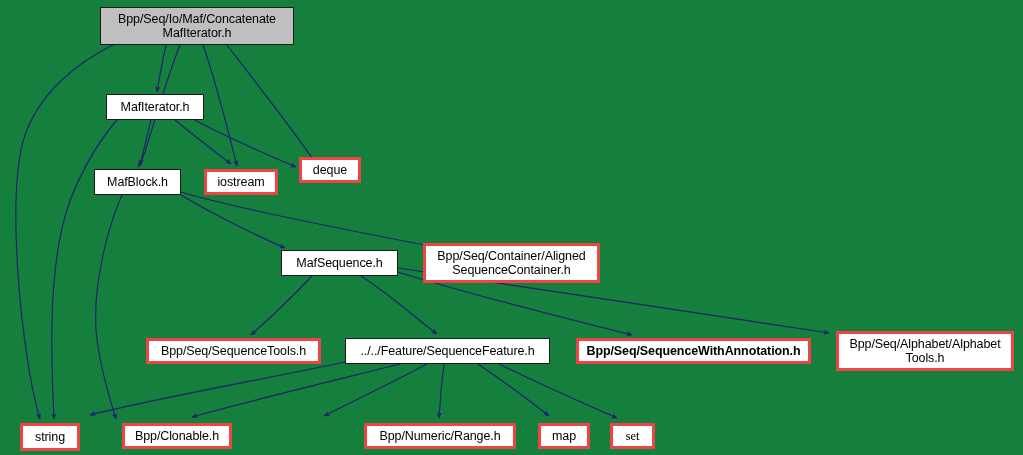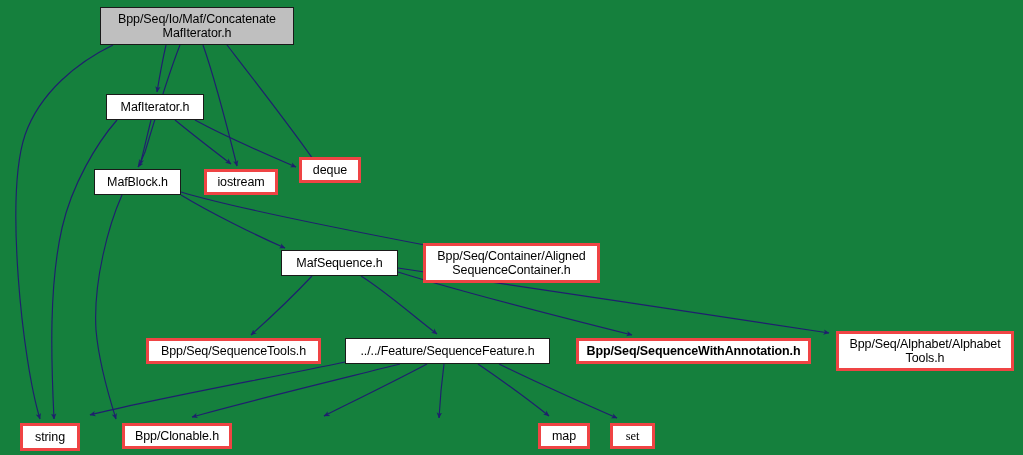--- a/index.html
+++ b/index.html
@@ -90,15 +90,16 @@
     <div class="gnode" style="left: 423px; top: 243px; width: 177px; height: 40px;">Bpp/Seq/Container/Aligned
 SequenceContainer.h</div>
     <div class="gnode" style="left: 146px; top: 338px; width: 175px; height: 26px;">Bpp/Seq/SequenceTools.h</div>
     <div class="gnode bold" style="left: 345px; top: 338px; width: 205px; height: 26px;">../../Feature/SequenceFeature.h</div>
     <div class="gnode" style="left: 576px; top: 338px; width: 235px; height: 26px; font-weight: bold;">Bpp/Seq/SequenceWithAnnotation.h</div>
     <div class="gnode" style="left: 836px; top: 331px; width: 178px; height: 40px;">Bpp/Seq/Alphabet/Alphabet
 Tools.h</div>
     <div class="gnode" style="left: 20px; top: 423px; width: 60px; height: 28px;">string</div>
     <div class="gnode" style="left: 122px; top: 423px; width: 110px; height: 26px;">Bpp/Clonable.h</div>
     <div class="gnode" style="left: 263px; top: 423px; width: 78px; height: 26px; margin-top: 36px;">algorithm</div>
+    <div class="gnode" style="left: 364px; top: 423px; width: 152px; height: 26px;">Bpp/Numeric/Range.h</div>
     <div class="gnode" style="left: 538px; top: 423px; width: 52px; height: 26px;">map</div>
     <div class="gnode" style="left: 610px; top: 423px; width: 45px; height: 26px; font-family: Liberation Serif, serif;">set</div>
   </div>
 
 </body></html>

